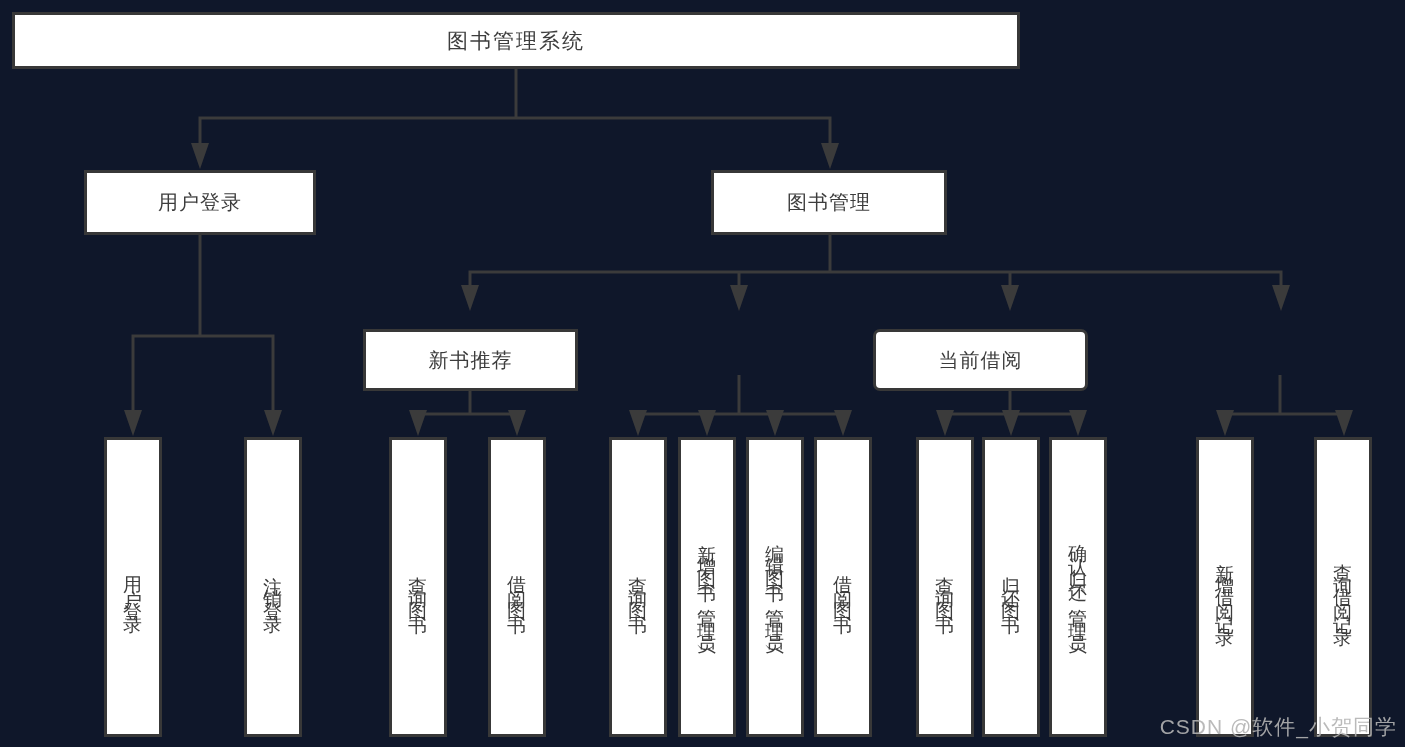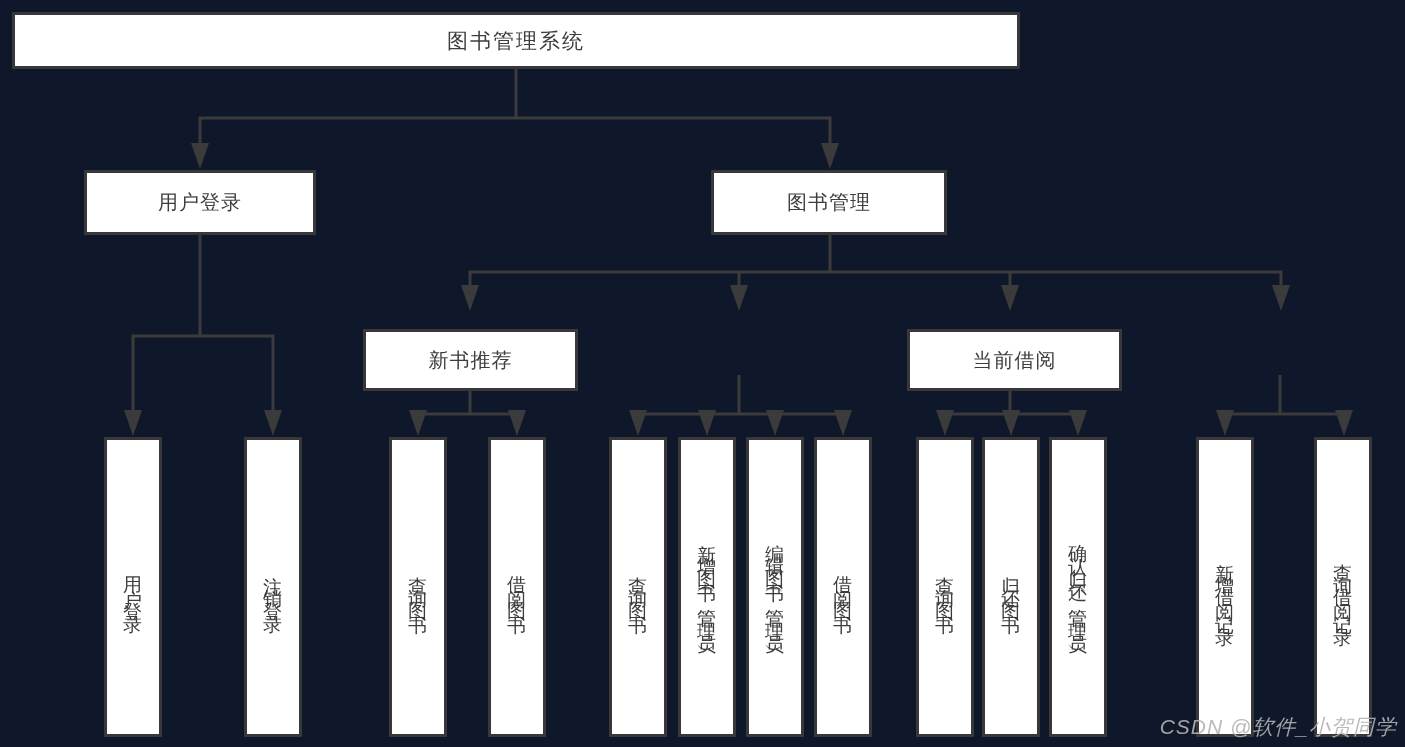--- a/index.html
+++ b/index.html
@@ -52,21 +52,20 @@
     white-space: nowrap;
   }
   #watermark {
     position: absolute;
     top: 713px; right: 8px;
     font-size: 21px;
     color: #b3b3b3;
     opacity: 0.9;
     letter-spacing: 1px;
     z-index: 5;
-    font-style: italic;
   }
 </style>
 </head>
 <body>
 
 <div id="canvas">
 
   <svg id="connectors" viewBox="0 0 1405 747" xmlns="http://www.w3.org/2000/svg">
     <g stroke="#3b3b3b" stroke-width="3" fill="none">
 
@@ -107,21 +106,21 @@
       <path d="M1335 410 L1353 410 L1344 436 Z"></path>
     </g>
   </svg>
 
   <div class="box root-box">图书管理系统</div>
 
   <div class="box lvl2" style="left:84px; width:232px;">用户登录</div>
   <div class="box lvl2" style="left:711px; width:236px;">图书管理</div>
 
   <div class="box lvl3" style="left:363px;">新书推荐</div>
-  <div class="box lvl3" style="left:907px;">当前借阅</div>
+  <div class="box lvl3" style="left:873px;border-radius:7px;">当前借阅</div>
 
   <div class="box leaf" style="left:104px;">
     <span class="vtext">用户登录</span>
   </div>
   <div class="box leaf" style="left:244px;">
     <span class="vtext">注销登录</span>
   </div>
 
   <div class="box leaf" style="left:389px;">
     <span class="vtext">查询图书</span>

